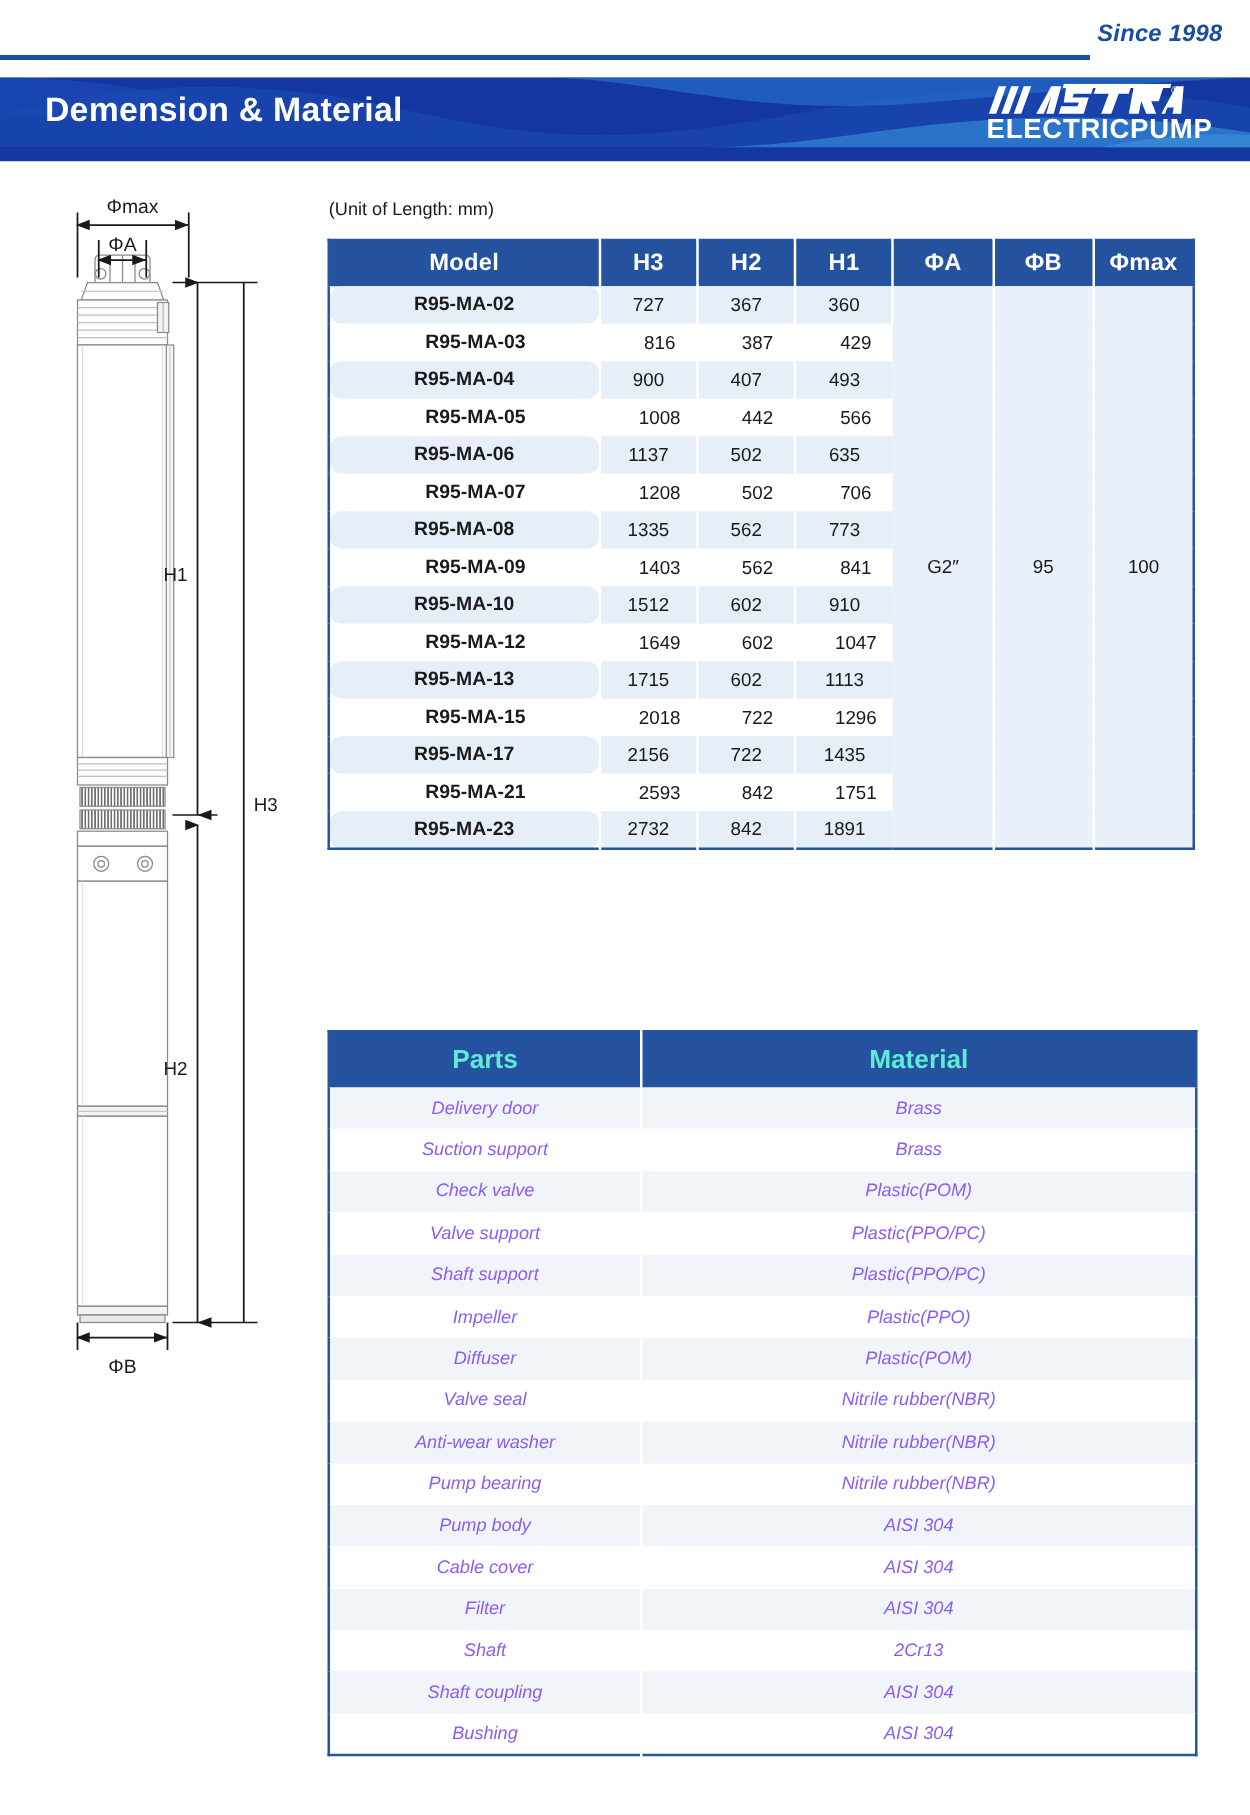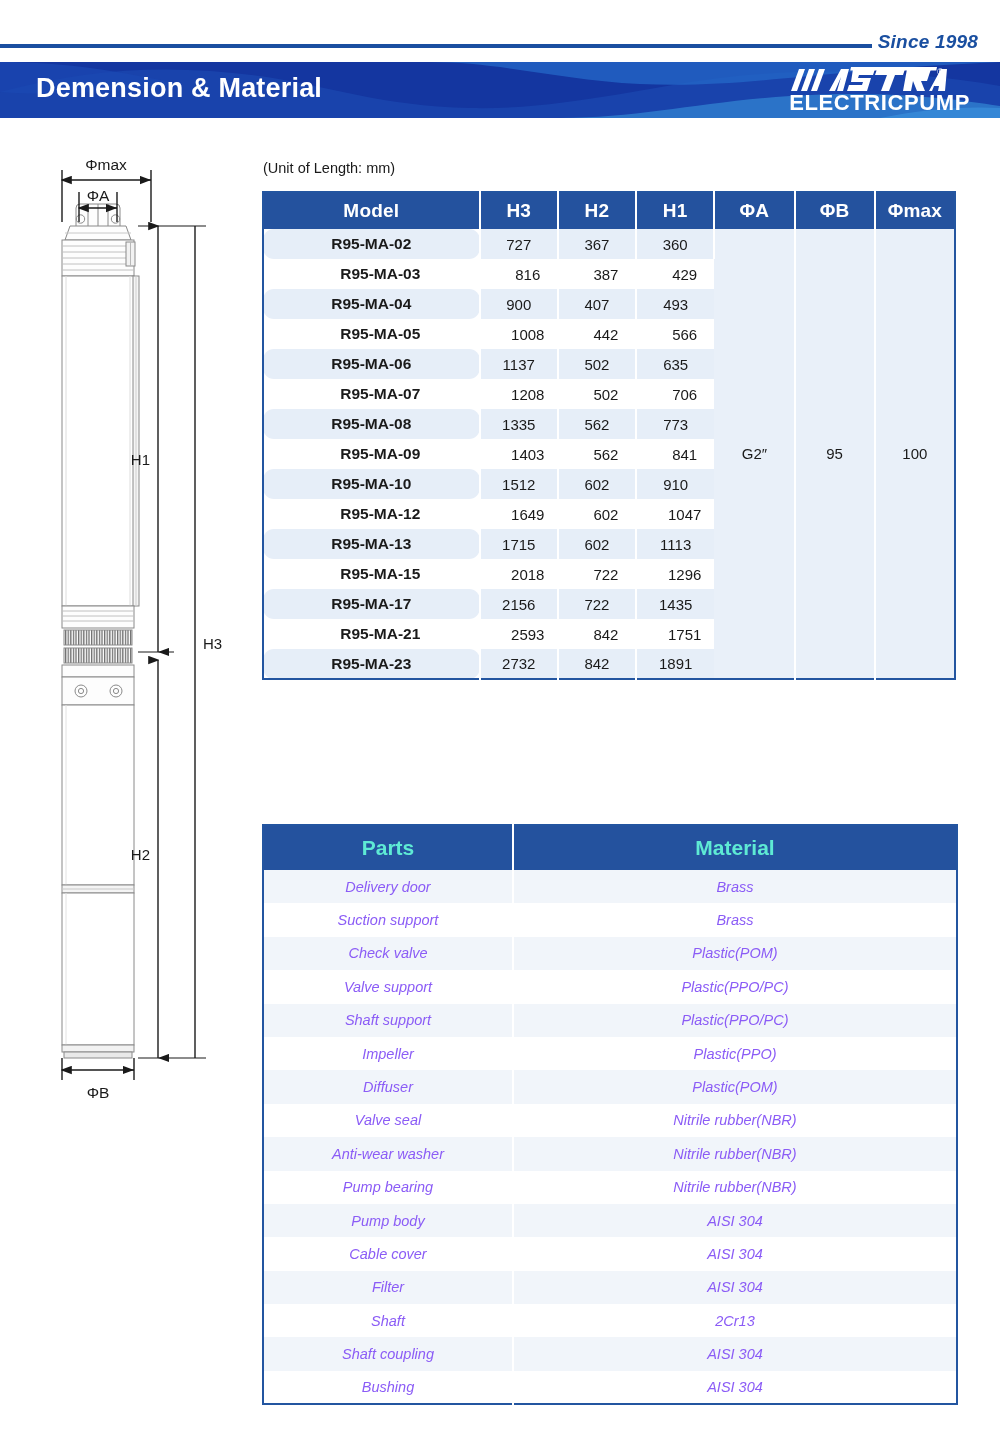--- a/index.html
+++ b/index.html
@@ -20,32 +20,32 @@
     width: 1000px; height: 62px;
   }
   .since-rule {
     position: absolute;
     left: 0; top: 44px;
     width: 872px; height: 4px;
     background: #1A4FA0;
   }
   .since-text {
     position: absolute;
-    right: 22px; top: 31px;
+    right: 22px; top: 17px;
     font-size: 19px;
     font-weight: bold;
     font-style: italic;
     color: #1A4FA0;
     letter-spacing: .2px;
   }
 
   .banner {
     position: absolute;
     top: 62px; left: 0;
-    width: 1000px; height: 56px;
+    width: 1000px; height: 67px;
     background: #1436A0;
     overflow: hidden;
   }
   .banner-waves { position: absolute; inset: 0; }
   .banner-title {
     position: absolute;
     left: 36px; top: 11px;
     font-size: 27px;
     font-weight: bold;
     color: #ffffff;

